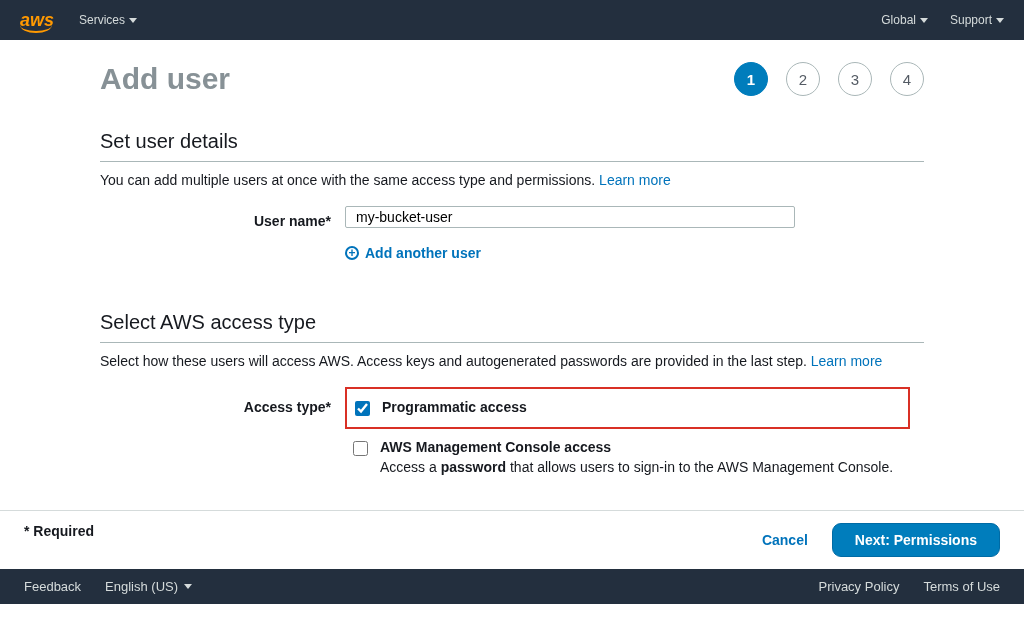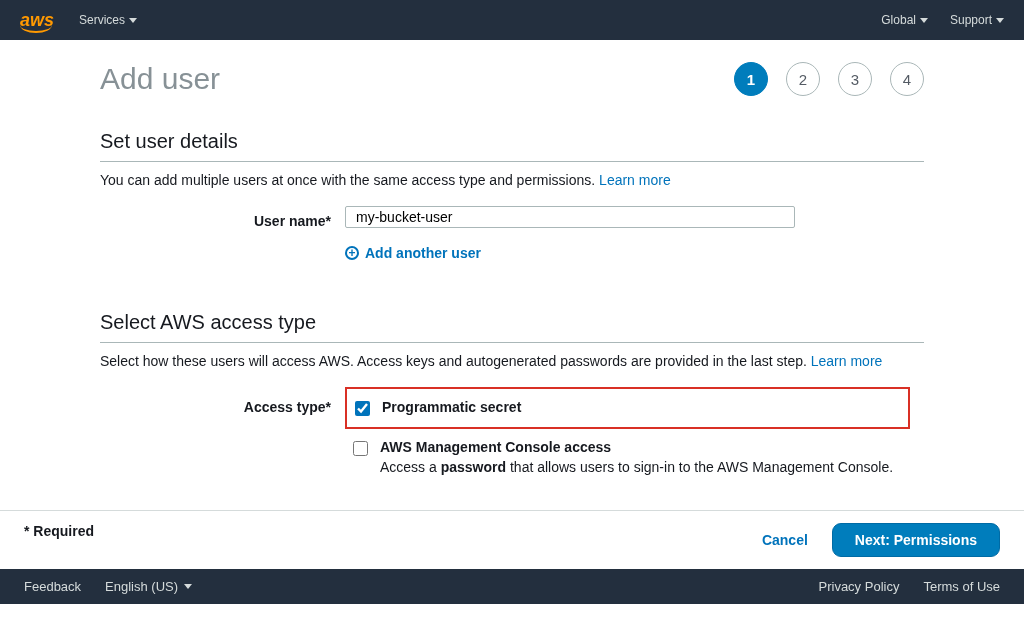--- a/index.html
+++ b/index.html
@@ -8,21 +8,21 @@
   .topbar { background: #232f3e; height: 40px; display: flex; align-items: center; padding: 0 20px; color: #fff; }
   .logo { font-weight: bold; color: #ff9900; font-style: italic; font-size: 18px; margin-right: 25px; position: relative; }
   .logo::after { content: ""; display: block; position: absolute; bottom: -2px; left: 0; right: 2px; height: 6px; border-bottom: 2px solid #ff9900; border-radius: 0 0 50% 50% / 0 0 100% 100%; }
   .topbar-item { color: #d5dbdb; font-size: 12px; margin-right: 22px; cursor: pointer; display: flex; align-items: center; gap: 4px; }
   .topbar-spacer { flex: 1; }
   .caret-down { width: 0; height: 0; border-left: 4px solid transparent; border-right: 4px solid transparent; border-top: 5px solid #d5dbdb; display: inline-block; }
 
   .main { padding: 22px 100px 10px 100px; }
 
   .title-row { display: flex; align-items: center; margin-bottom: 34px; }
-  .page-title { font-size: 30px; font-weight: 400; color: #879196; flex: 1; }
+  .page-title { font-size: 30px; font-weight: 700; color: #879196; flex: 1; }
   .steps { display: flex; gap: 18px; }
   .step { width: 34px; height: 34px; border-radius: 50%; display: flex; align-items: center; justify-content: center; font-size: 15px; border: 1px solid #aab7b8; color: #545b64; background: #fff; }
   .step.active { background: #007dbc; border-color: #007dbc; color: #fff; font-weight: 600; }
 
   .section-heading { font-size: 20px; font-weight: 400; color: #16191f; padding-bottom: 8px; border-bottom: 1px solid #aab7b8; margin-bottom: 10px; }
   .section-desc { color: #16191f; margin-bottom: 18px; }
   .link { color: #0073bb; cursor: pointer; }
 
   .form-row { display: flex; align-items: flex-start; margin-bottom: 12px; }
   .form-label { width: 245px; text-align: right; padding-right: 14px; font-weight: 700; color: #16191f; padding-top: 7px; }
@@ -111,21 +111,21 @@
   <p class="section-desc">
     <span>Select how these users will access AWS. Access keys and autogenerated passwords are provided in the last step. </span><span class="link">Learn more</span>
   </p>
 
   <div class="form-row" style="align-items:flex-start">
     <div class="form-label" style="padding-top:12px">Access type*</div>
     <div class="form-control" style="max-width:565px">
       <div class="access-option highlighted">
         <input type="checkbox" class="checkbox" checked="" style="">
         <div>
-          <div class="option-title">Programmatic secret</div>
+          <div class="option-title">Programmatic access</div>
         </div>
       </div>
       <div class="access-option">
         <input type="checkbox" class="checkbox" style="">
         <div>
           <div class="option-title">AWS Management Console access</div>
           <div class="option-desc">
             <span>Access a </span><b>password</b><span></span><b></b><span> that allows users to sign-in to the AWS Management Console.</span>
           </div>
         </div>

